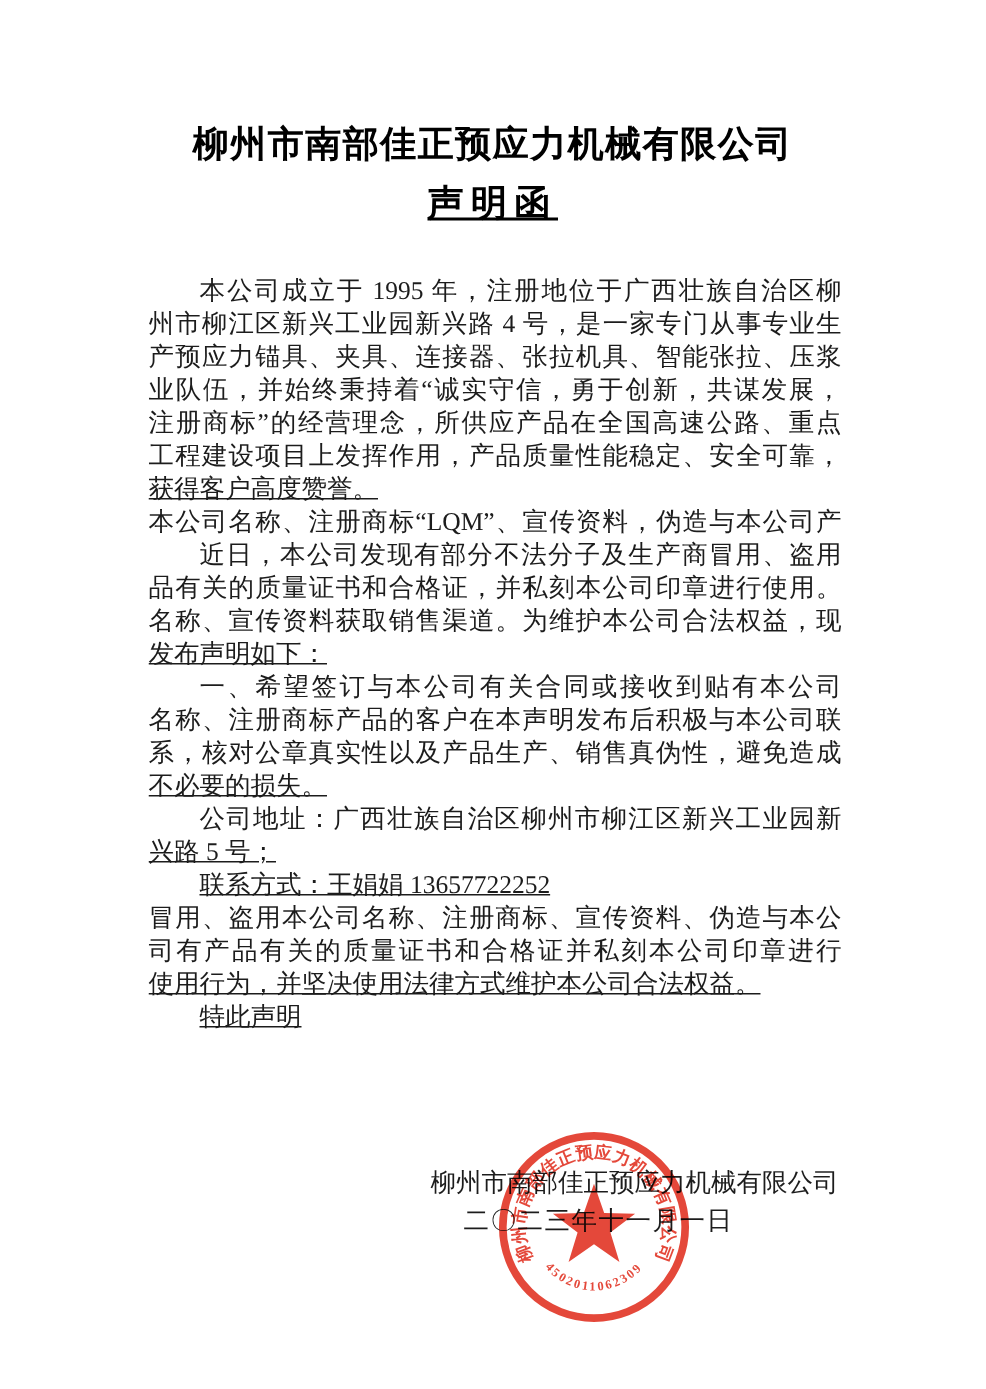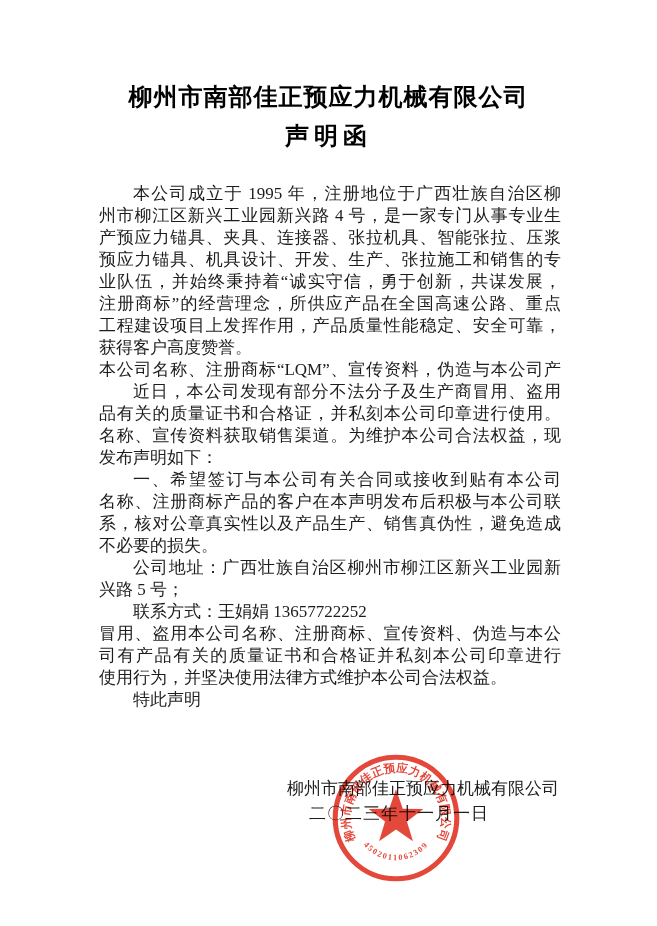--- a/index.html
+++ b/index.html
@@ -27,20 +27,21 @@
   }
   .title-line1 {
     font-size: 24px;
     line-height: 39px;
     letter-spacing: 1px;
   }
   .title-line2 {
     font-size: 24px;
     line-height: 39px;
     letter-spacing: 5px;
+    text-decoration: underline;
   }
   .body-text {
     position: absolute;
     top: 183px;
     left: 99px;
     width: 462px;
     font-size: 17px;
     color: #1c1c1c;
   }
   .line {
@@ -49,20 +50,21 @@
     overflow: hidden;
     white-space: normal;
   }
   .line.fill {
     text-align: justify;
     text-align-last: justify;
   }
   .line.last {
     text-align: left;
     text-align-last: left;
+    text-decoration: underline;
   }
   .line.indent {
     text-indent: 2em;
   }
   .signature {
     position: absolute;
     top: 776px;
     left: 99px;
     width: 462px;
     font-size: 17px;
@@ -98,21 +100,20 @@
 
   <div class="title-block">
     <div class="title-line1">柳州市南部佳正预应力机械有限公司</div>
     <div class="title-line2">声明函</div>
   </div>
 
   <div class="body-text">
       <div class="line indent fill">本公司成立于 1995 年，注册地位于广西壮族自治区柳</div>
       <div class="line fill">州市柳江区新兴工业园新兴路 4 号，是一家专门从事专业生</div>
       <div class="line fill">产预应力锚具、夹具、连接器、张拉机具、智能张拉、压浆</div>
-      <div class="line fill">预应力锚具、机具设计、开发、生产、张拉施工和销售的专</div>
       <div class="line fill">业队伍，并始终秉持着“诚实守信，勇于创新，共谋发展，</div>
       <div class="line fill">注册商标”的经营理念，所供应产品在全国高速公路、重点</div>
       <div class="line fill">工程建设项目上发挥作用，产品质量性能稳定、安全可靠，</div>
       <div class="line last">获得客户高度赞誉。</div>
       <div class="line fill">本公司名称、注册商标“LQM”、宣传资料，伪造与本公司产</div>
       <div class="line indent fill">近日，本公司发现有部分不法分子及生产商冒用、盗用</div>
       <div class="line fill">品有关的质量证书和合格证，并私刻本公司印章进行使用。</div>
       <div class="line fill">名称、宣传资料获取销售渠道。为维护本公司合法权益，现</div>
       <div class="line last">发布声明如下：</div>
       <div class="line indent fill">一、希望签订与本公司有关合同或接收到贴有本公司</div>

